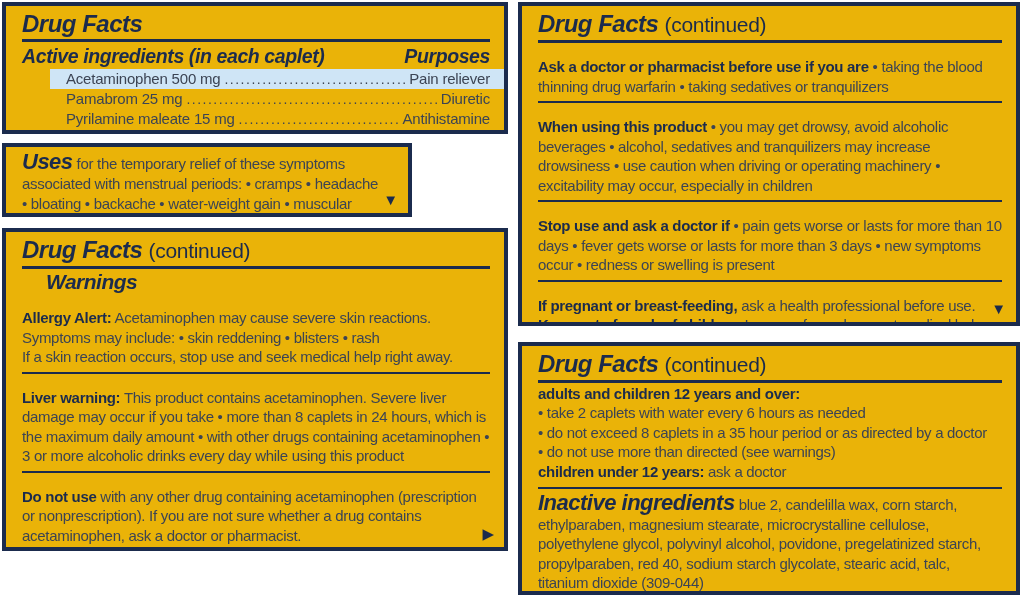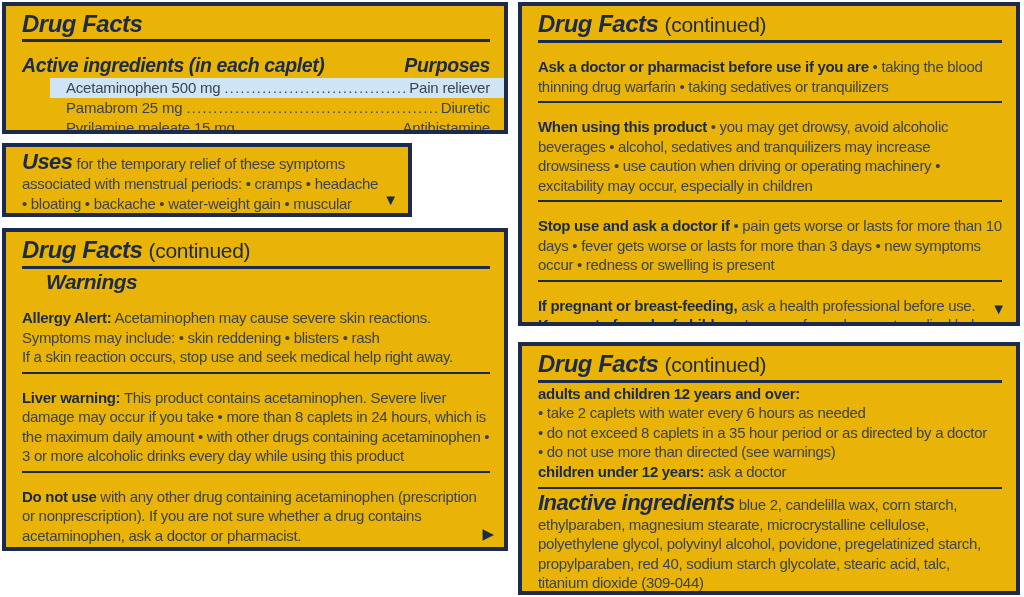--- a/index.html
+++ b/index.html
@@ -35,21 +35,21 @@
   }
   .df{font-style:italic;font-weight:bold;}
   .cont{font-weight:normal;font-style:normal;font-size:21px;letter-spacing:-0.3px;}
   .trule{border-bottom:3px solid var(--navy);margin:1px 14px 0 16px;}
 
   
   .ai-header{
     display:flex;justify-content:space-between;align-items:baseline;
     font-style:italic;font-weight:bold;color:var(--navy);
     font-size:19.5px;line-height:26px;letter-spacing:-0.4px;
-    padding:10px 14px 0 16px;
+    padding:1px 14px 0 16px;
   }
   .ai-row{
     display:flex;align-items:baseline;
     font-size:15px;line-height:20px;letter-spacing:-0.2px;
     padding:0 14px 0 16px;
     margin-left:44px;
   }
   .ai-row.hl{background:var(--hl);}
   .ai-name,.ai-purpose{white-space:nowrap;}
   .leader{

